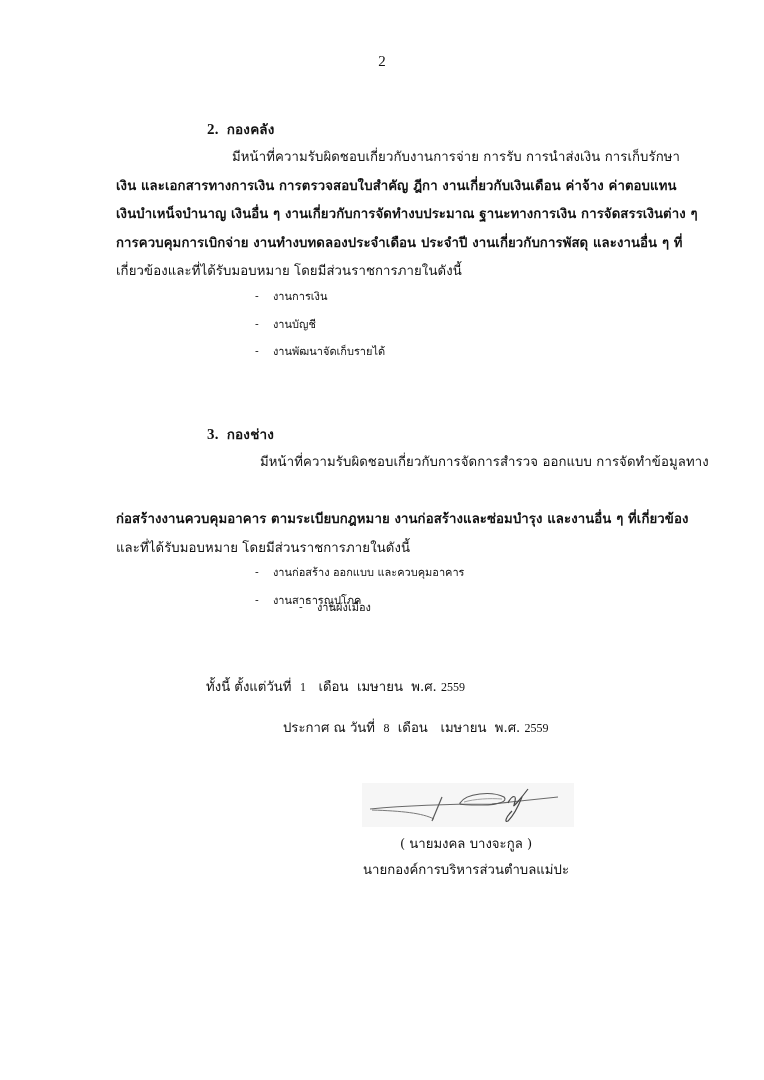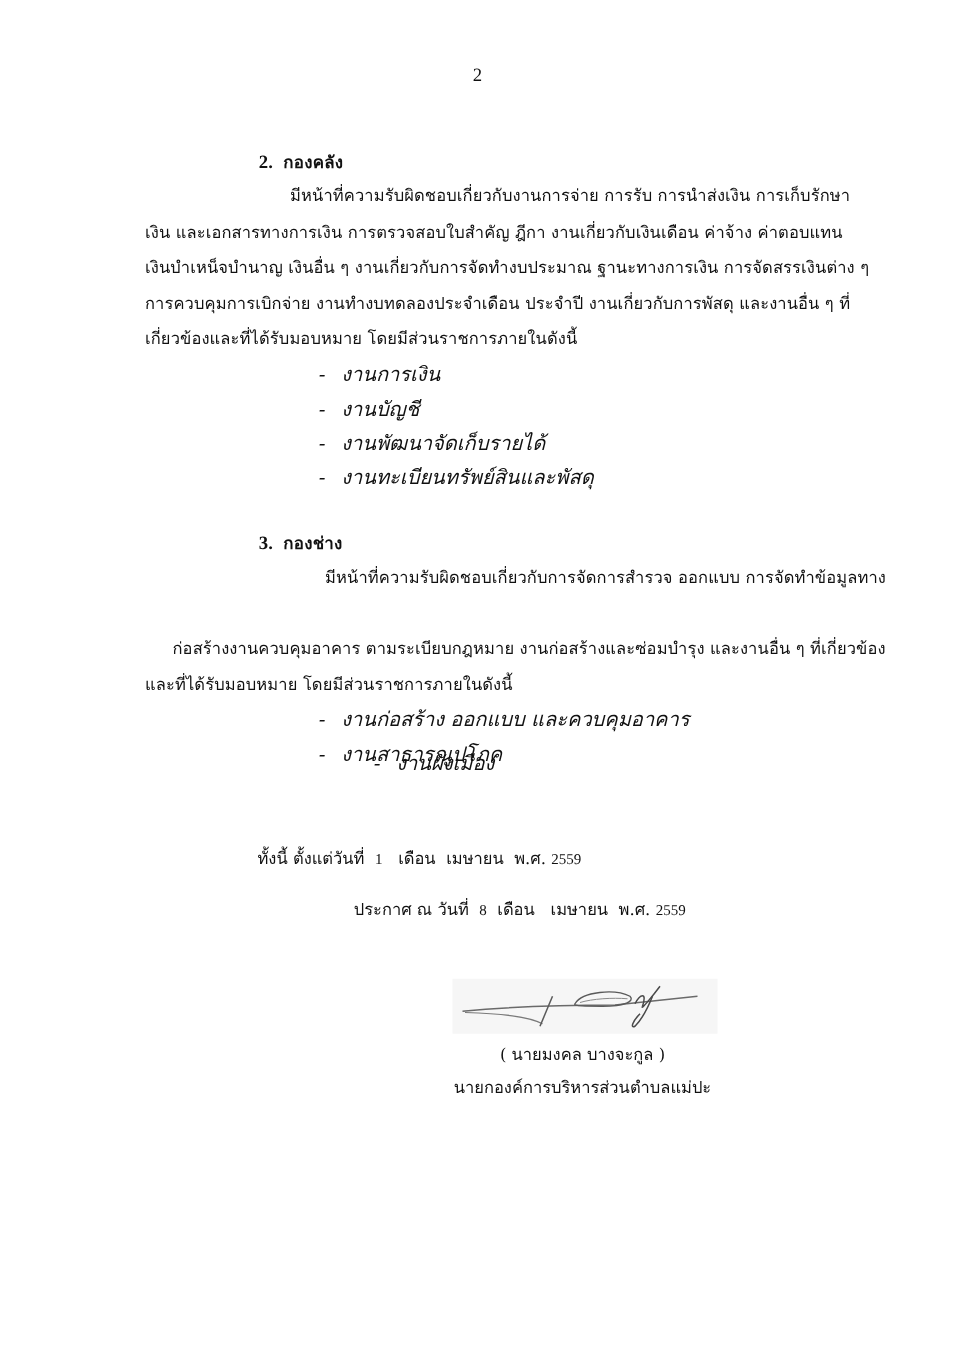--- a/index.html
+++ b/index.html
@@ -40,24 +40,24 @@
       margin-right: 8px;
     }
     .para-line {
       font-size: 13.2px;
       letter-spacing: 0.1px;
     }
     .justify {
       width: 552px;
       text-align: justify;
       text-align-last: justify;
+      font-weight: bold;
     }
     .bullet {
-      font-size: 16px;
-      font-style: italic;
+      font-size: 11px;
     }
     .bullet .dash {
       display: inline-block;
       width: 18px;
     }
     .date-line {
       font-size: 13.2px;
     }
     .date-line .n {
       font-family: "Liberation Serif", serif;
@@ -92,30 +92,27 @@
 
   <div class="abs bullet" style="left:255px; top:287px;">
     <span class="dash">-</span><span>งานการเงิน</span>
   </div>
   <div class="abs bullet" style="left:255px; top:315px;">
     <span class="dash">-</span><span>งานบัญชี</span>
   </div>
   <div class="abs bullet" style="left:255px; top:342px;">
     <span class="dash">-</span><span>งานพัฒนาจัดเก็บรายได้</span>
   </div>
-  <div class="abs bullet" style="left:255px; top:369px;">
-    <span class="dash">-</span><span>งานทะเบียนทรัพย์สินและพัสดุ</span>
-  </div>
 
   <div class="abs heading" style="left:207px; top:423px;">
     <span class="num">3.</span><span>กองช่าง</span>
   </div>
 
   <div class="abs para-line" style="left:232px; top:451px; width:436px; text-align:justify; text-align-last:justify;margin-left:28px;">มีหน้าที่ความรับผิดชอบเกี่ยวกับการจัดการสำรวจ ออกแบบ การจัดทำข้อมูลทาง</div>
-  <div class="abs para-line justify" style="left:116px; top:508px;margin-left:22px;">ก่อสร้างงานควบคุมอาคาร ตามระเบียบกฎหมาย งานก่อสร้างและซ่อมบำรุง และงานอื่น ๆ ที่เกี่ยวข้อง</div>
+  <div class="abs para-line justify" style="left:116px; top:508px;">ก่อสร้างงานควบคุมอาคาร ตามระเบียบกฎหมาย งานก่อสร้างและซ่อมบำรุง และงานอื่น ๆ ที่เกี่ยวข้อง</div>
   <div class="abs para-line" style="left:116px; top:537px;">และที่ได้รับมอบหมาย โดยมีส่วนราชการภายในดังนี้</div>
 
   <div class="abs bullet" style="left:255px; top:563px;">
     <span class="dash">-</span><span>งานก่อสร้าง ออกแบบ และควบคุมอาคาร</span>
   </div>
   <div class="abs bullet" style="left:255px; top:591px;">
     <span class="dash">-</span><span>งานสาธารณูปโภค</span>
   </div>
   <div class="abs bullet" style="left:255px; top:598px;margin-left:44px;">
     <span class="dash">-</span><span>งานผังเมือง</span>

